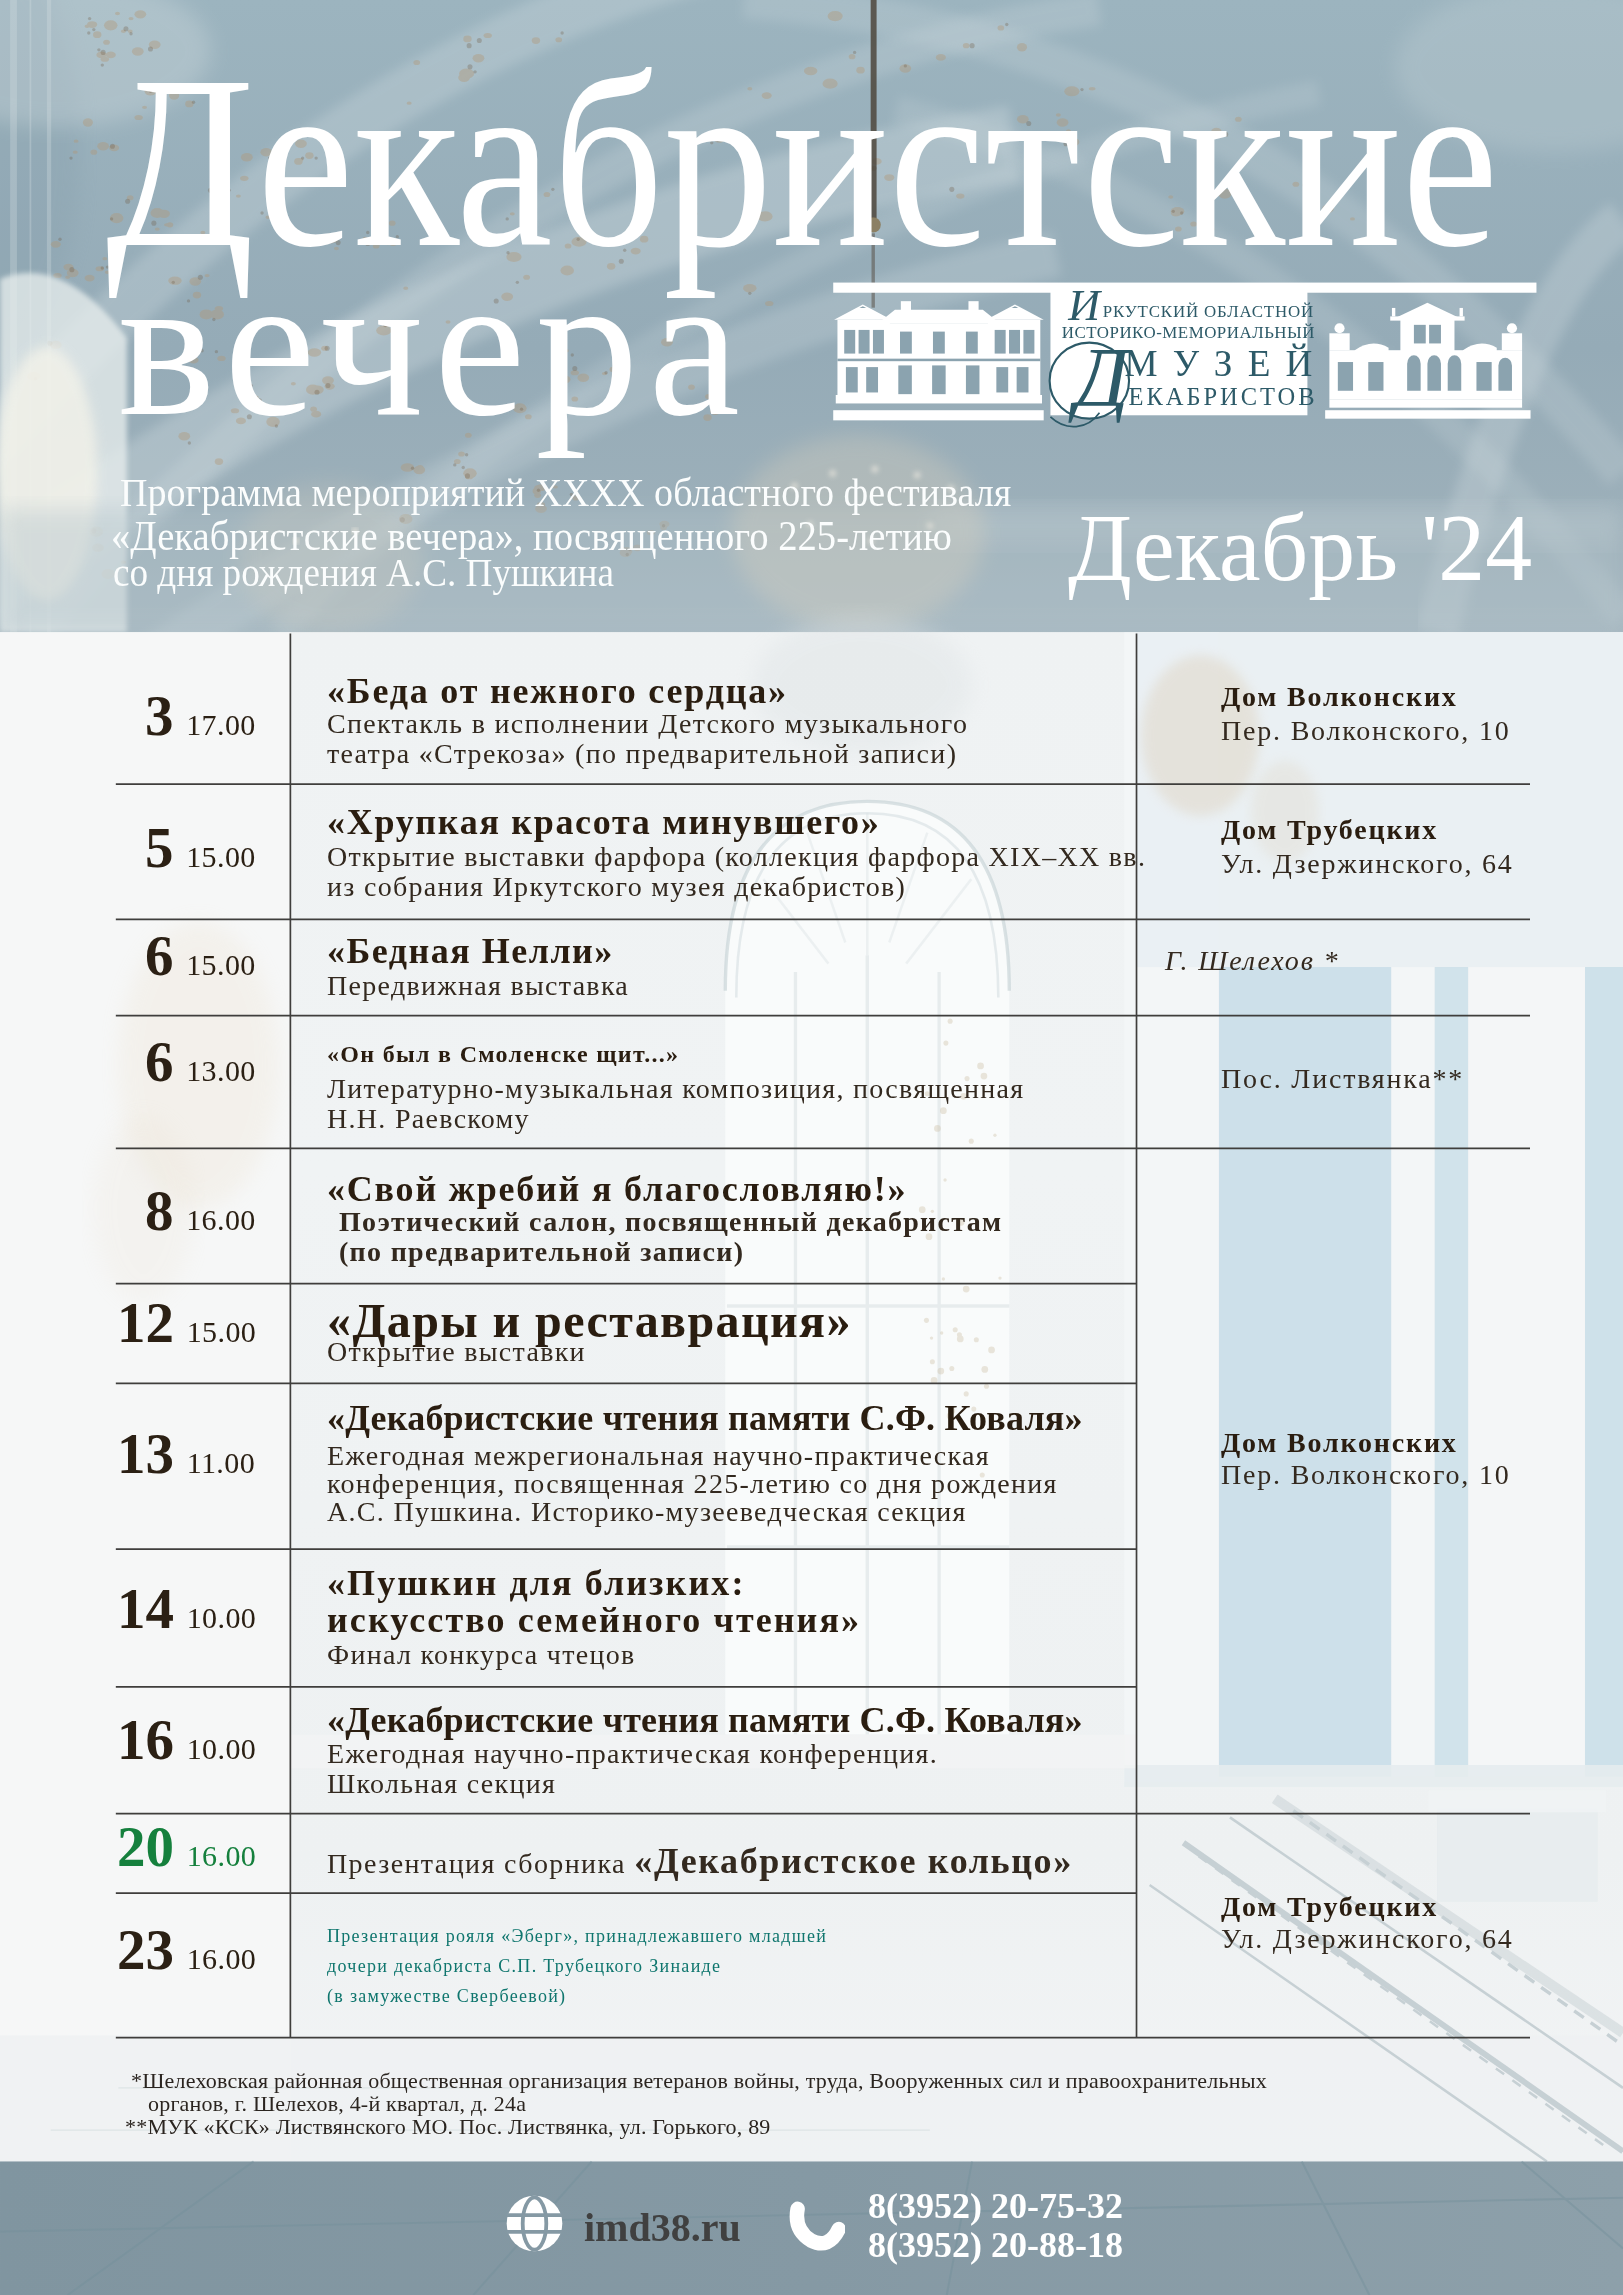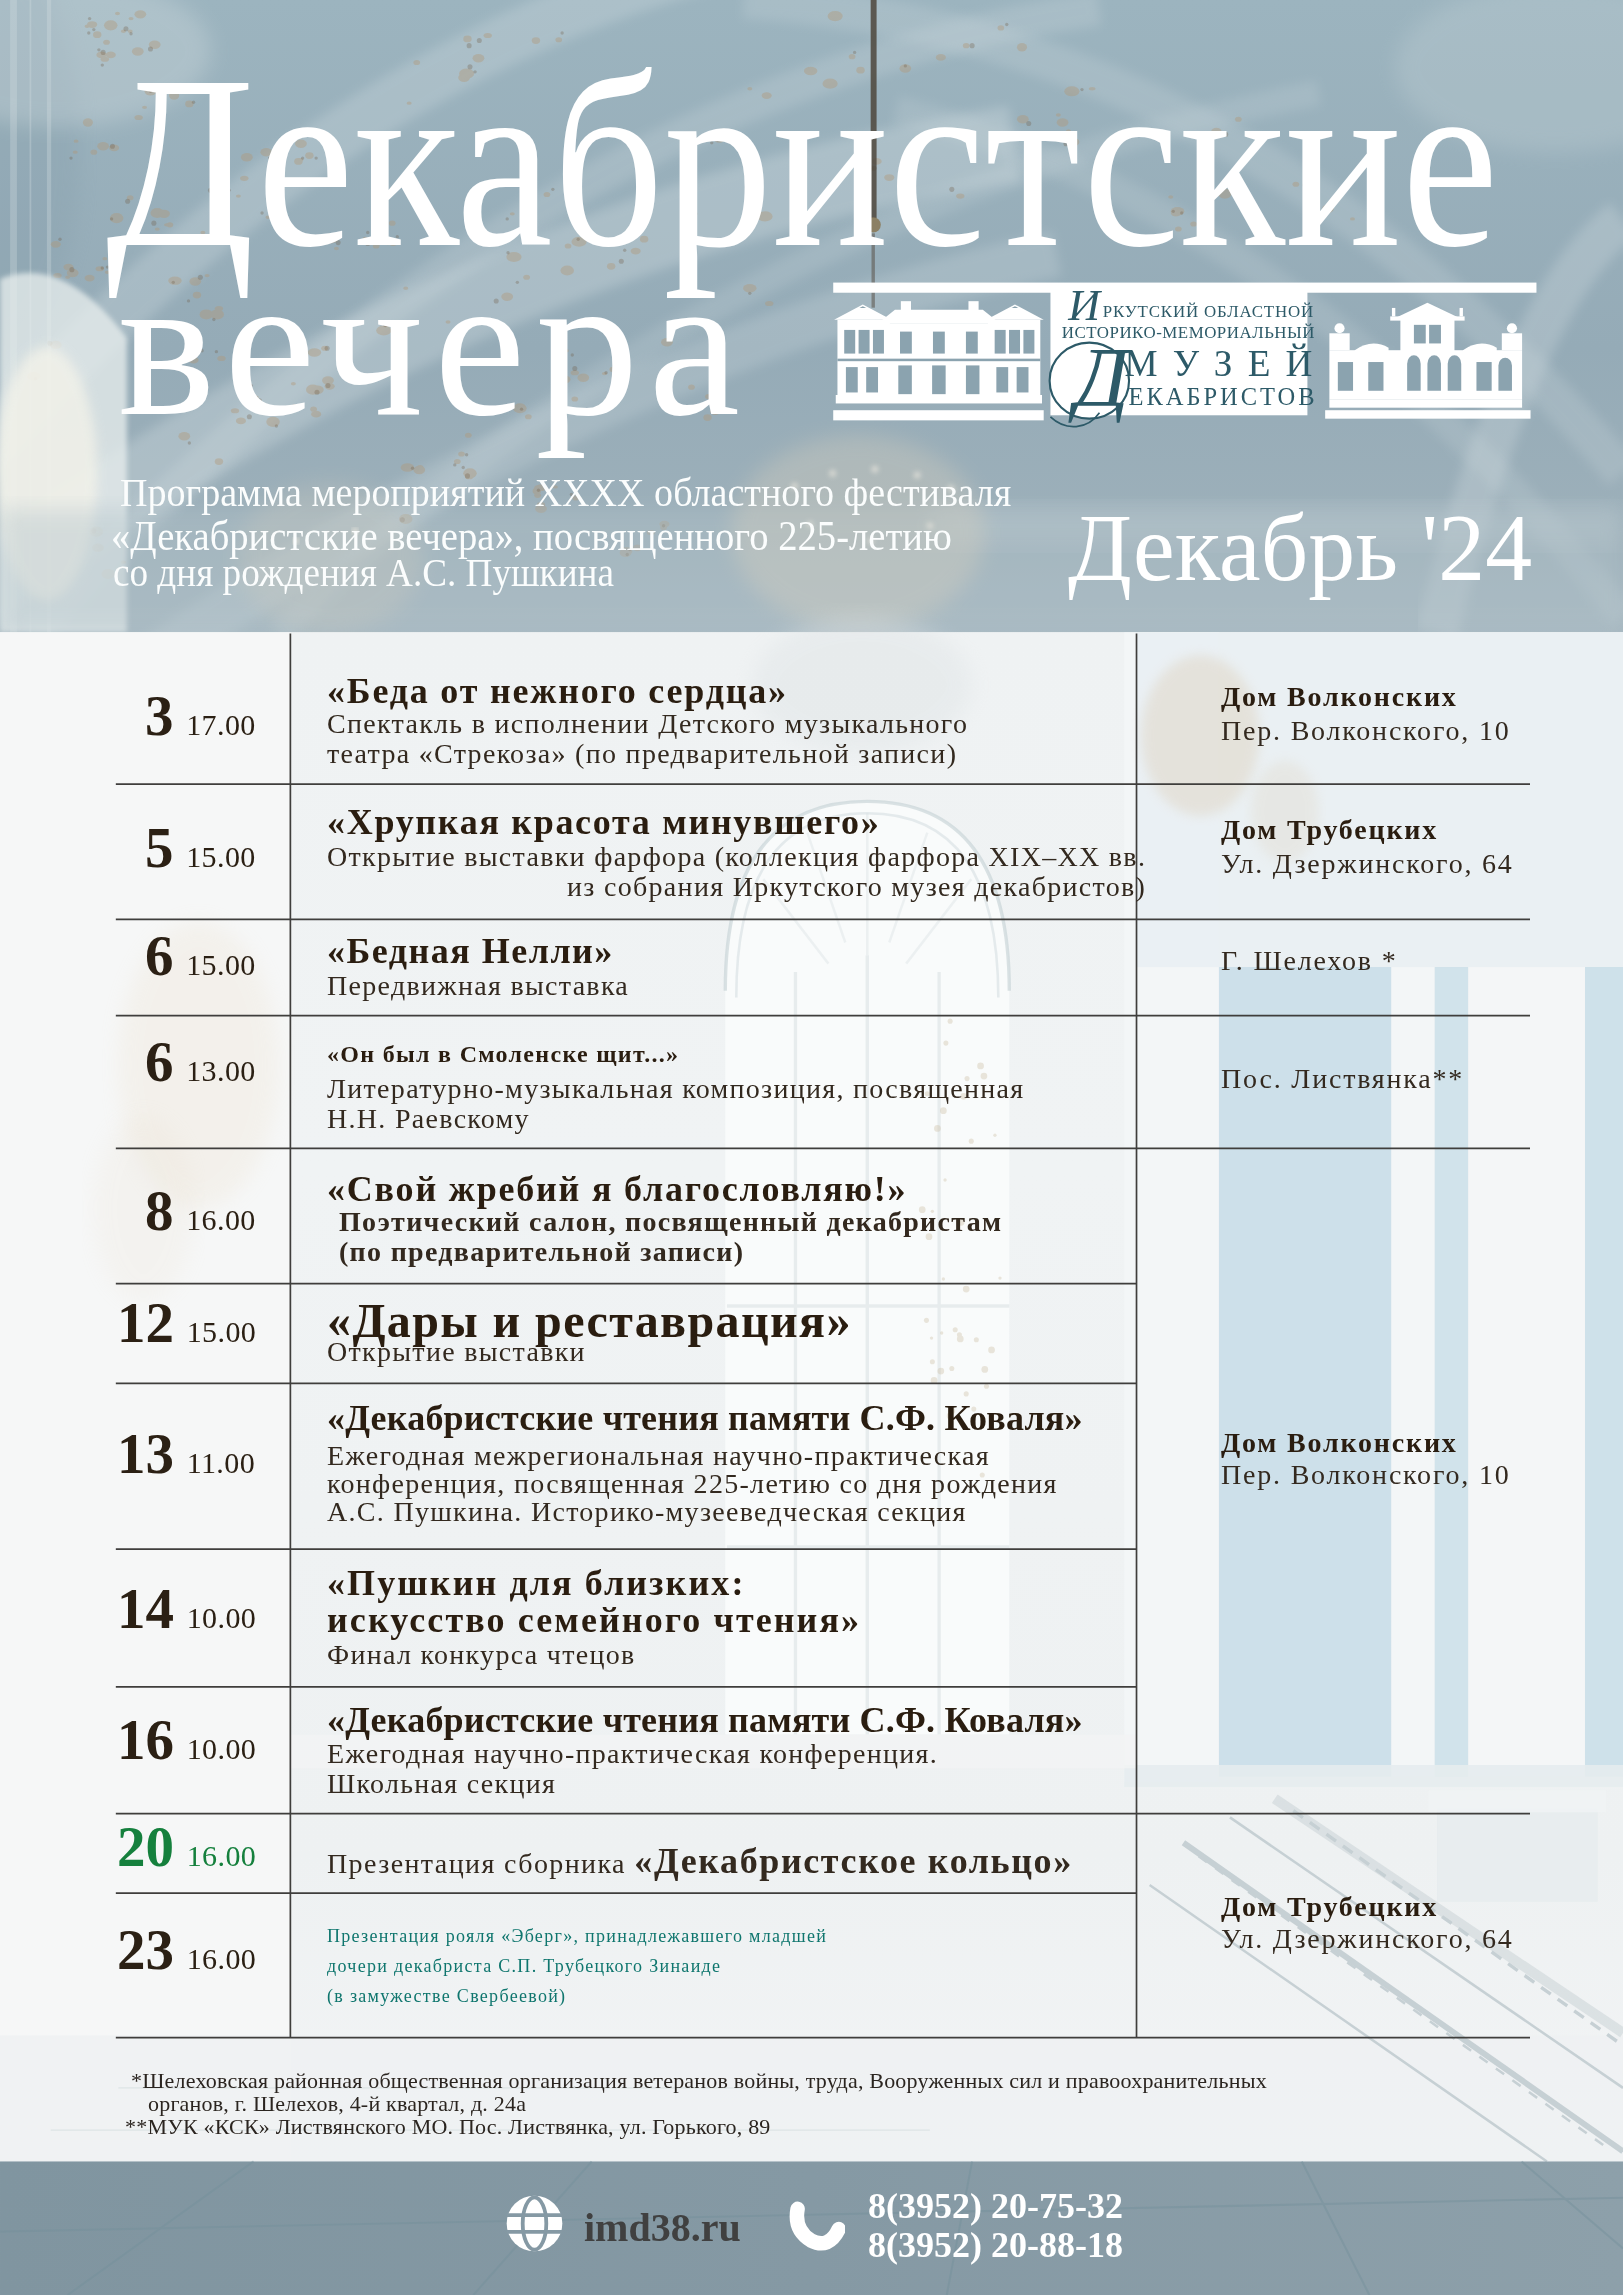--- a/index.html
+++ b/index.html
@@ -654,21 +654,21 @@
 <div style="position:absolute;left:145px;top:687px;font-size:57px;line-height:57px;color:#2b2014;font-weight:400;white-space:nowrap;"><b>3</b><span style="font-size:30px;margin-left:12.7px;letter-spacing:0.4px;">17.00</span></div>
 
 <div style="position:absolute;left:327px;top:673px;font-size:36px;line-height:37px;color:#2a1d10;font-weight:700;white-space:nowrap;letter-spacing:1.8px;">«Беда от нежного сердца»</div>
 
 <div style="position:absolute;left:327px;top:709px;font-size:28px;line-height:30px;color:#33291f;font-weight:400;white-space:nowrap;letter-spacing:1.3px;">Спектакль в исполнении Детского музыкального<br>театра «Стрекоза» (по предварительной записи)</div>
 
 <div style="position:absolute;left:145px;top:819px;font-size:57px;line-height:57px;color:#2b2014;font-weight:400;white-space:nowrap;"><b>5</b><span style="font-size:30px;margin-left:12.7px;letter-spacing:0.4px;">15.00</span></div>
 
 <div style="position:absolute;left:327px;top:804px;font-size:36px;line-height:37px;color:#2a1d10;font-weight:700;white-space:nowrap;letter-spacing:1.7px;">«Хрупкая красота минувшего»</div>
 
-<div style="position:absolute;left:327px;top:842px;font-size:28px;line-height:30px;color:#33291f;font-weight:400;white-space:nowrap;letter-spacing:1.3px;text-align:right;">Открытие выставки фарфора (коллекция фарфора XIX–XX вв.<br>из собрания Иркутского музея декабристов)</div>
+<div style="position:absolute;left:327px;top:842px;font-size:28px;line-height:30px;color:#33291f;font-weight:400;white-space:nowrap;letter-spacing:1.3px;">Открытие выставки фарфора (коллекция фарфора XIX–XX вв.<br>из собрания Иркутского музея декабристов)</div>
 
 <div style="position:absolute;left:145px;top:927px;font-size:57px;line-height:57px;color:#2b2014;font-weight:400;white-space:nowrap;"><b>6</b><span style="font-size:30px;margin-left:12.7px;letter-spacing:0.4px;">15.00</span></div>
 
 <div style="position:absolute;left:327px;top:933px;font-size:36px;line-height:37px;color:#2a1d10;font-weight:700;white-space:nowrap;letter-spacing:1.5px;">«Бедная Нелли»</div>
 
 <div style="position:absolute;left:327px;top:971px;font-size:28px;line-height:30px;color:#33291f;font-weight:400;white-space:nowrap;letter-spacing:1.3px;">Передвижная выставка</div>
 
 <div style="position:absolute;left:145px;top:1033px;font-size:57px;line-height:57px;color:#2b2014;font-weight:400;white-space:nowrap;"><b>6</b><span style="font-size:30px;margin-left:12.7px;letter-spacing:0.4px;">13.00</span></div>
 
 <div style="position:absolute;left:327px;top:1036px;font-size:24px;line-height:37px;color:#2a1d10;font-weight:700;white-space:nowrap;letter-spacing:1.3px;">«Он был в Смоленске щит...»</div>
@@ -714,21 +714,21 @@
 <div style="position:absolute;left:327px;top:1847px;font-size:28px;line-height:28px;color:#33291f;font-weight:400;white-space:nowrap;letter-spacing:1.4px;">Презентация сборника <b style="font-size:36px;letter-spacing:1.6px;">«Декабристское кольцо»</b></div>
 
 <div style="position:absolute;left:1221px;top:683px;font-size:28px;line-height:28px;color:#2a1d10;font-weight:400;white-space:nowrap;letter-spacing:1.8px;"><b>Дом Волконских</b></div>
 
 <div style="position:absolute;left:1221px;top:717px;font-size:28px;line-height:28px;color:#33291f;font-weight:400;white-space:nowrap;letter-spacing:1.8px;">Пер. Волконского, 10</div>
 
 <div style="position:absolute;left:1221px;top:816px;font-size:28px;line-height:28px;color:#2a1d10;font-weight:400;white-space:nowrap;letter-spacing:1.8px;"><b>Дом Трубецких</b></div>
 
 <div style="position:absolute;left:1221px;top:850px;font-size:28px;line-height:28px;color:#33291f;font-weight:400;white-space:nowrap;letter-spacing:1.8px;">Ул. Дзержинского, 64</div>
 
-<div style="position:absolute;left:1221px;top:947px;font-size:28px;line-height:28px;color:#33291f;font-weight:400;white-space:nowrap;letter-spacing:1.8px;">Г. Шелехов *</div>
+<div style="position:absolute;left:1165px;top:947px;font-size:28px;line-height:28px;color:#33291f;font-weight:400;white-space:nowrap;letter-spacing:1.8px;font-style:italic;">Г. Шелехов *</div>
 
 <div style="position:absolute;left:1221px;top:1065px;font-size:28px;line-height:28px;color:#33291f;font-weight:400;white-space:nowrap;letter-spacing:1.8px;">Пос. Листвянка**</div>
 
 <div style="position:absolute;left:1221px;top:1429px;font-size:28px;line-height:28px;color:#2a1d10;font-weight:400;white-space:nowrap;letter-spacing:1.8px;"><b>Дом Волконских</b></div>
 
 <div style="position:absolute;left:1221px;top:1461px;font-size:28px;line-height:28px;color:#33291f;font-weight:400;white-space:nowrap;letter-spacing:1.8px;">Пер. Волконского, 10</div>
 
 <div style="position:absolute;left:1221px;top:1893px;font-size:28px;line-height:28px;color:#2a1d10;font-weight:400;white-space:nowrap;letter-spacing:1.8px;"><b>Дом Трубецких</b></div>
 
 <div style="position:absolute;left:1221px;top:1925px;font-size:28px;line-height:28px;color:#33291f;font-weight:400;white-space:nowrap;letter-spacing:1.8px;">Ул. Дзержинского, 64</div>

